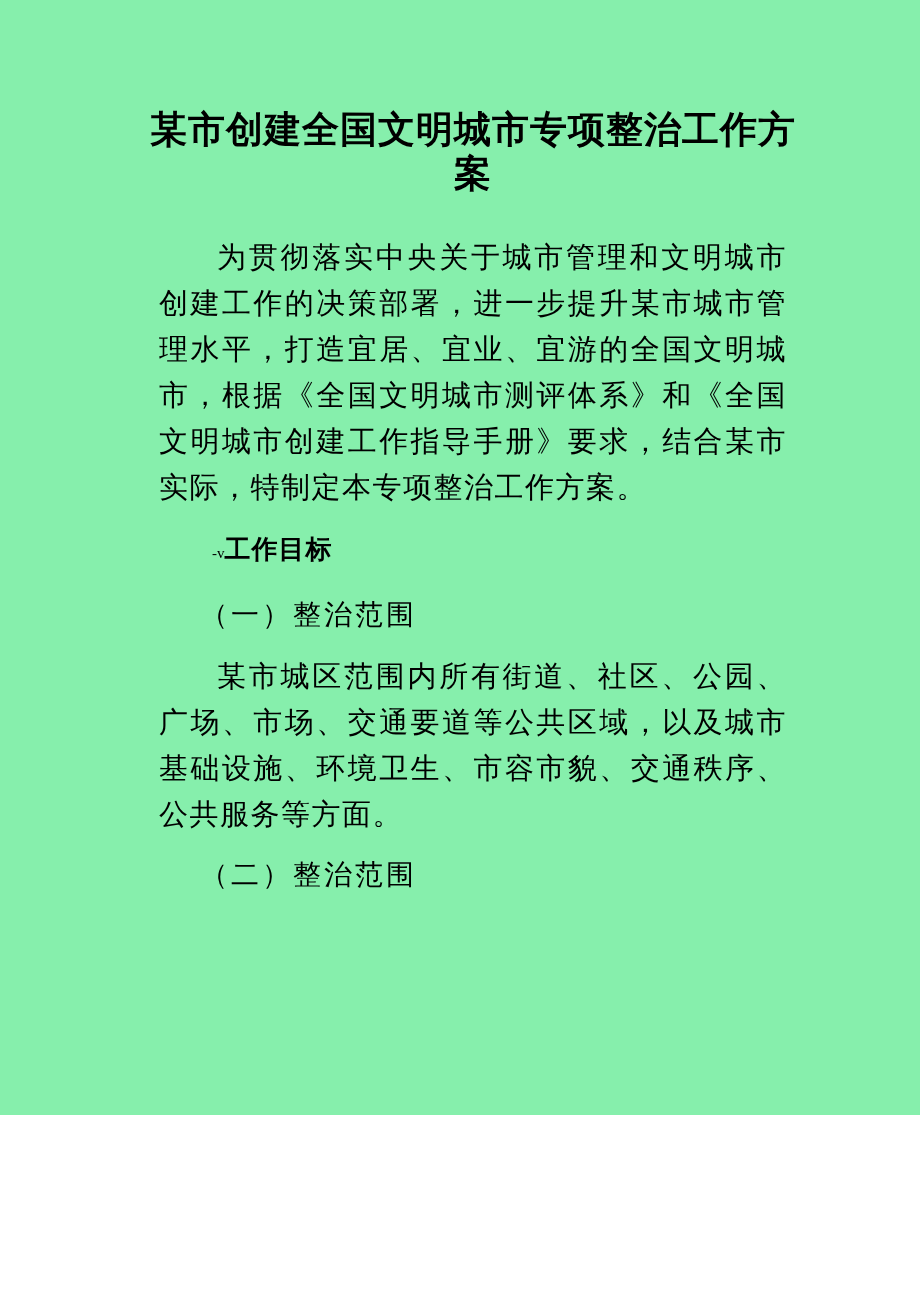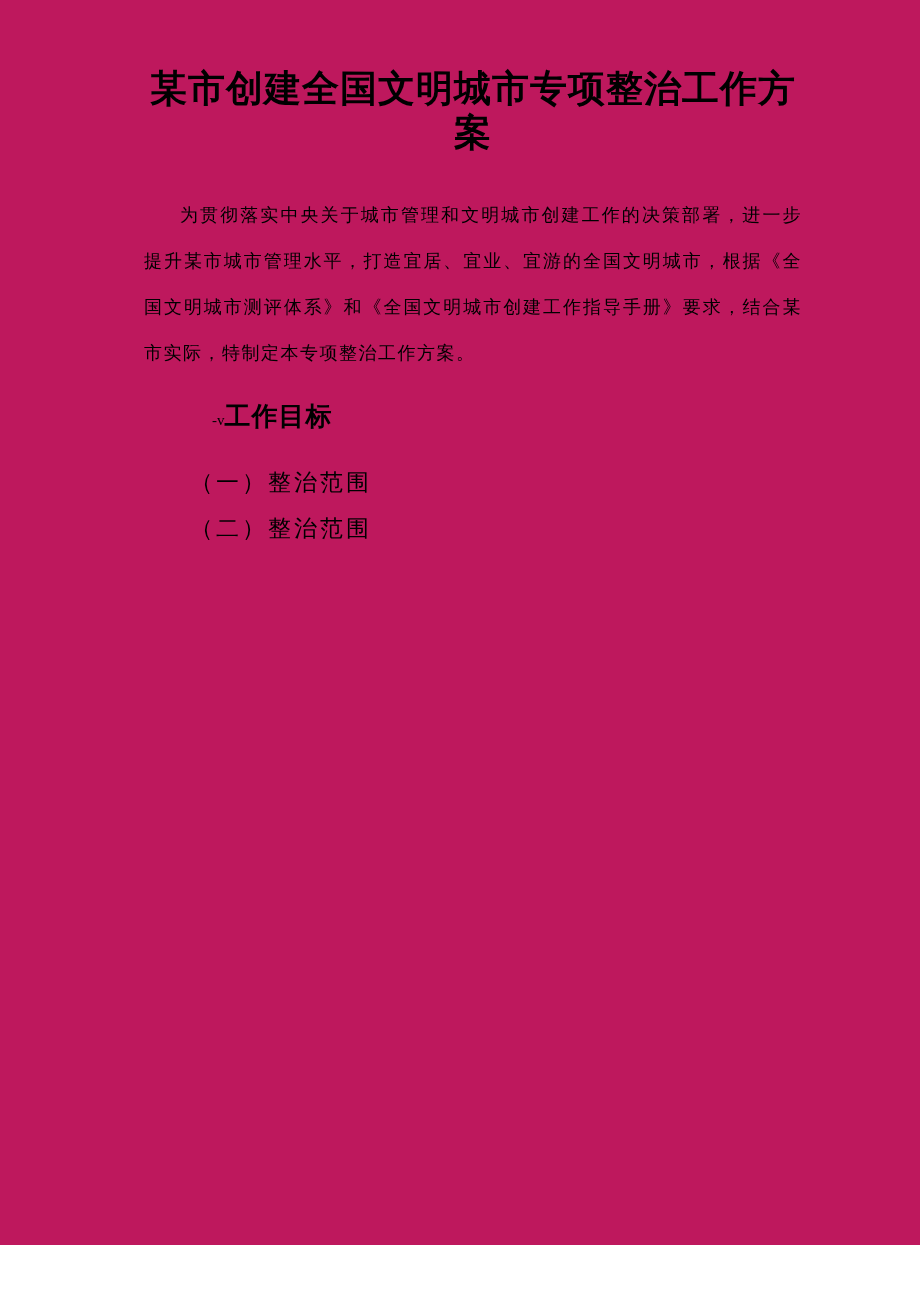--- a/index.html
+++ b/index.html
@@ -3,84 +3,85 @@
 <meta charset="utf-8">
 <style>
   html, body {
     margin: 0;
     padding: 0;
     background: #ffffff;
   }
   .page {
     position: relative;
     width: 920px;
-    height: 1245px;
+    height: 1115px;
     margin: 0 auto;
-    background: #be185d;
+    background: #86efac;
     color: #000000;
     box-sizing: border-box;
-    padding: 67px 118px 0 144px;
+    padding: 108px 118px 0 144px;
     overflow: hidden;
     font-family: "Liberation Serif", "DejaVu Serif", serif;
   }
   .doc-title {
     margin: 0 0 38px 0;
     text-align: center;
     font-size: 37px;
     line-height: 44px;
     font-weight: 600;
     letter-spacing: 1px;
     font-family: "Liberation Serif", "DejaVu Serif", serif;
   }
   p.body {
-    margin: 0;
-    font-size: 18px;
+    margin: 15px;
+    font-size: 29px;
     line-height: 46px;
     text-indent: 2em;
     text-align: justify;
     letter-spacing: 1.5px;
-    font-family: Liberation Mono, monospace;
+    font-family: Liberation Sans, sans-serif;
   }
   .h1 {
     margin: 16px;
     font-size: 26px;
     line-height: 46px;
     font-weight: 700;
     text-indent: 2em;
     letter-spacing: 1px;
     font-family: "Liberation Sans", "DejaVu Sans", sans-serif;
   }
   .h1 .prefix {
     font-size: 15px;
     font-weight: 400;
     letter-spacing: 0;
     font-family: "Liberation Serif", "DejaVu Serif", serif;
   }
   .h2 {
     margin: 0;
-    font-size: 23px;
+    font-size: 28px;
     line-height: 46px;
     font-weight: 400;
     text-indent: 2em;
     letter-spacing: 3px;
-    font-family: Liberation Sans, sans-serif;
+    font-family: Liberation Serif, serif;
   }
 </style>
 </head>
 <body>
 
 <div class="page">
 
   <h1 class="doc-title">某市创建全国文明城市专项整治工作方案</h1>
 
   <p class="body">为贯彻落实中央关于城市管理和文明城市创建工作的决策部署，进一步提升某市城市管理水平，打造宜居、宜业、宜游的全国文明城市，根据《全国文明城市测评体系》和《全国文明城市创建工作指导手册》要求，结合某市实际，特制定本专项整治工作方案。</p>
 
   <h2 class="h1"><span class="prefix">-v</span><span>工作目标</span></h2>
 
 
 
   <h3 class="h2">（一）整治范围</h3>
 
+  <p class="body">某市城区范围内所有街道、社区、公园、广场、市场、交通要道等公共区域，以及城市基础设施、环境卫生、市容市貌、交通秩序、公共服务等方面。</p>
 
   <h3 class="h2">（二）整治范围</h3>
 
 
 </div>
 
 </body></html>

